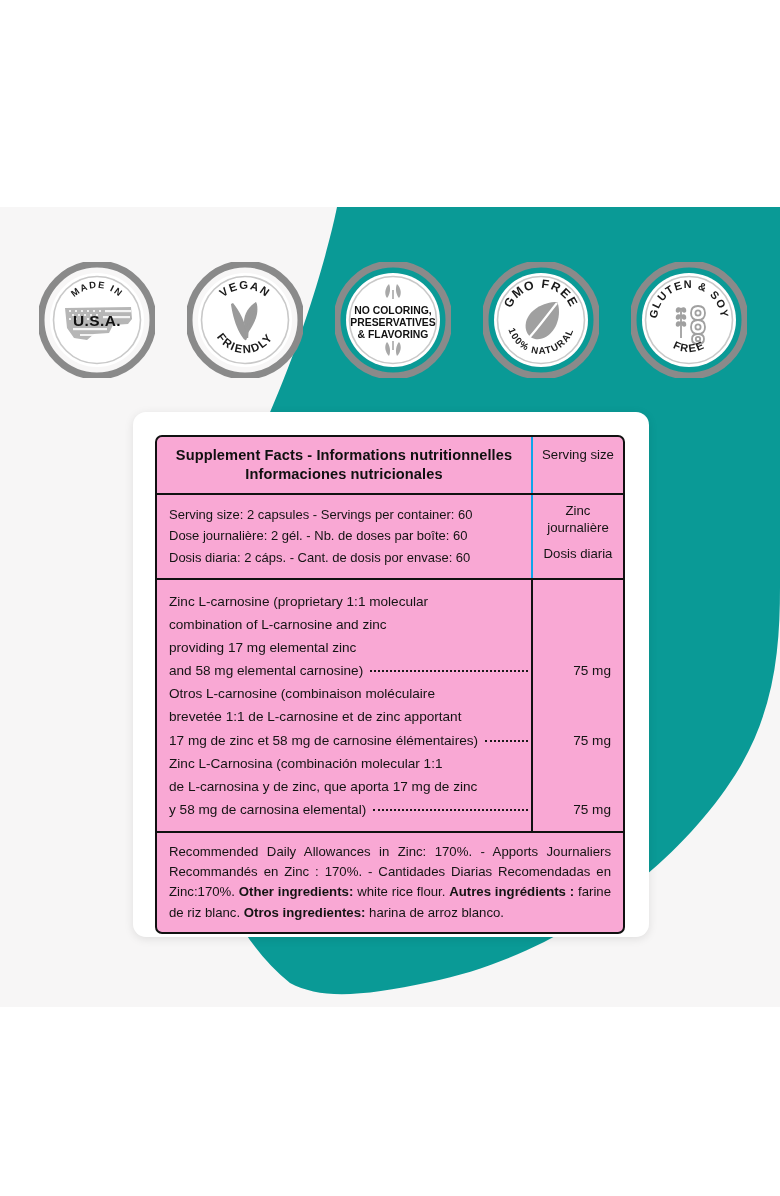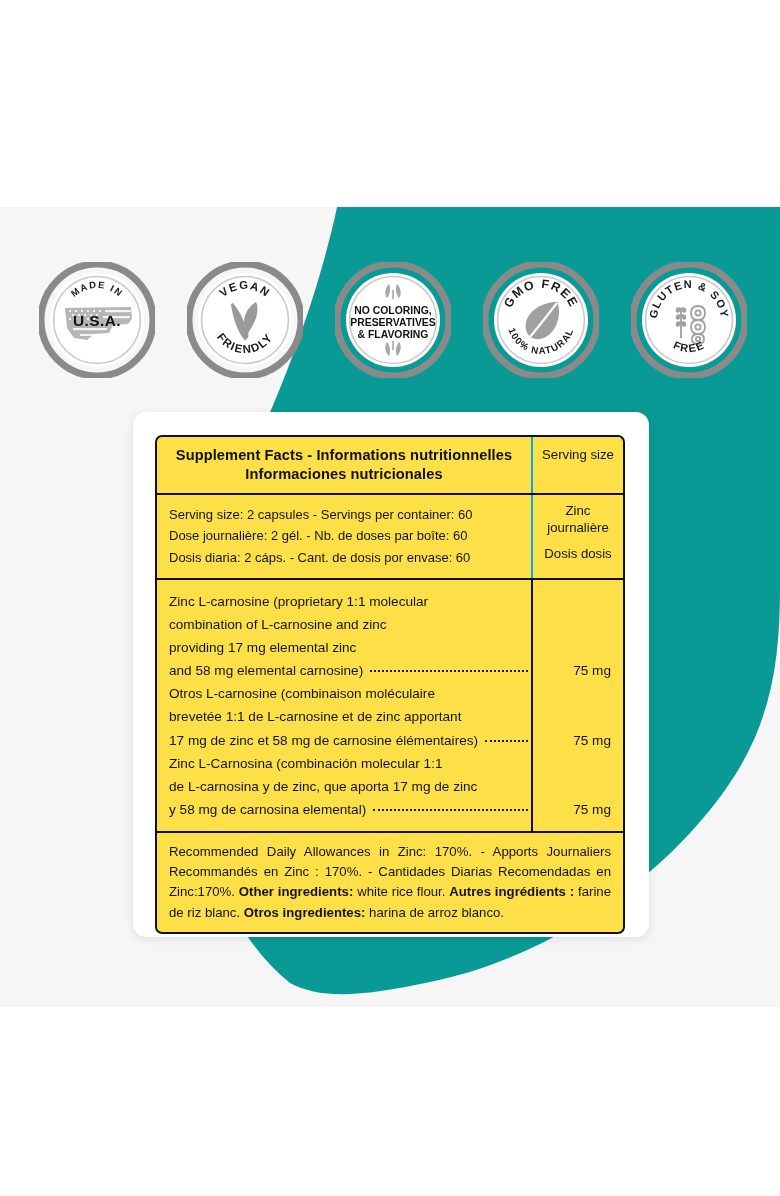--- a/index.html
+++ b/index.html
@@ -53,21 +53,21 @@
     border-radius: 13px;
     box-shadow: 0 2px 10px rgba(0,0,0,0.10);
   }
   .facts-table {
     position: absolute;
     left: 22px; top: 23px;
     width: 470px;
     border: 2px solid #111111;
     border-radius: 7px;
     box-sizing: border-box;
-    background: #fde047;
+    background: #f9a8d4;
     overflow: hidden;
   }
 
   .ft-row { display: flex; }
   .ft-left { flex: 1 1 auto; min-width: 0; }
   .ft-right {
     width: 92px;
     flex: 0 0 92px;
     border-left: 2px solid #0ea5e9;
     box-sizing: border-box;
@@ -330,21 +330,21 @@
             <div>Serving size: 2 capsules - Servings per container: 60</div>
             <div>Dose journalière: 2 gél. - Nb. de doses par boîte: 60</div>
             <div>Dosis diaria: 2 cáps. - Cant. de dosis por envase: 60</div>
           </div>
         </div>
         <div class="ft-right">
           <div class="rc-block">
             <div>Zinc</div>
             <div>journalière</div>
             <div class="sp"></div>
-            <div>Dosis dosis</div>
+            <div>Dosis diaria</div>
           </div>
         </div>
       </div>
 
       <div class="ft-ing-wrap rule-thick">
         <div class="ing-right-col"></div>
         <div class="ft-ing">
 
           <div class="ing-line">Zinc L-carnosine (proprietary 1:1 molecular</div>
           <div class="ing-line">combination of L-carnosine and zinc</div>

